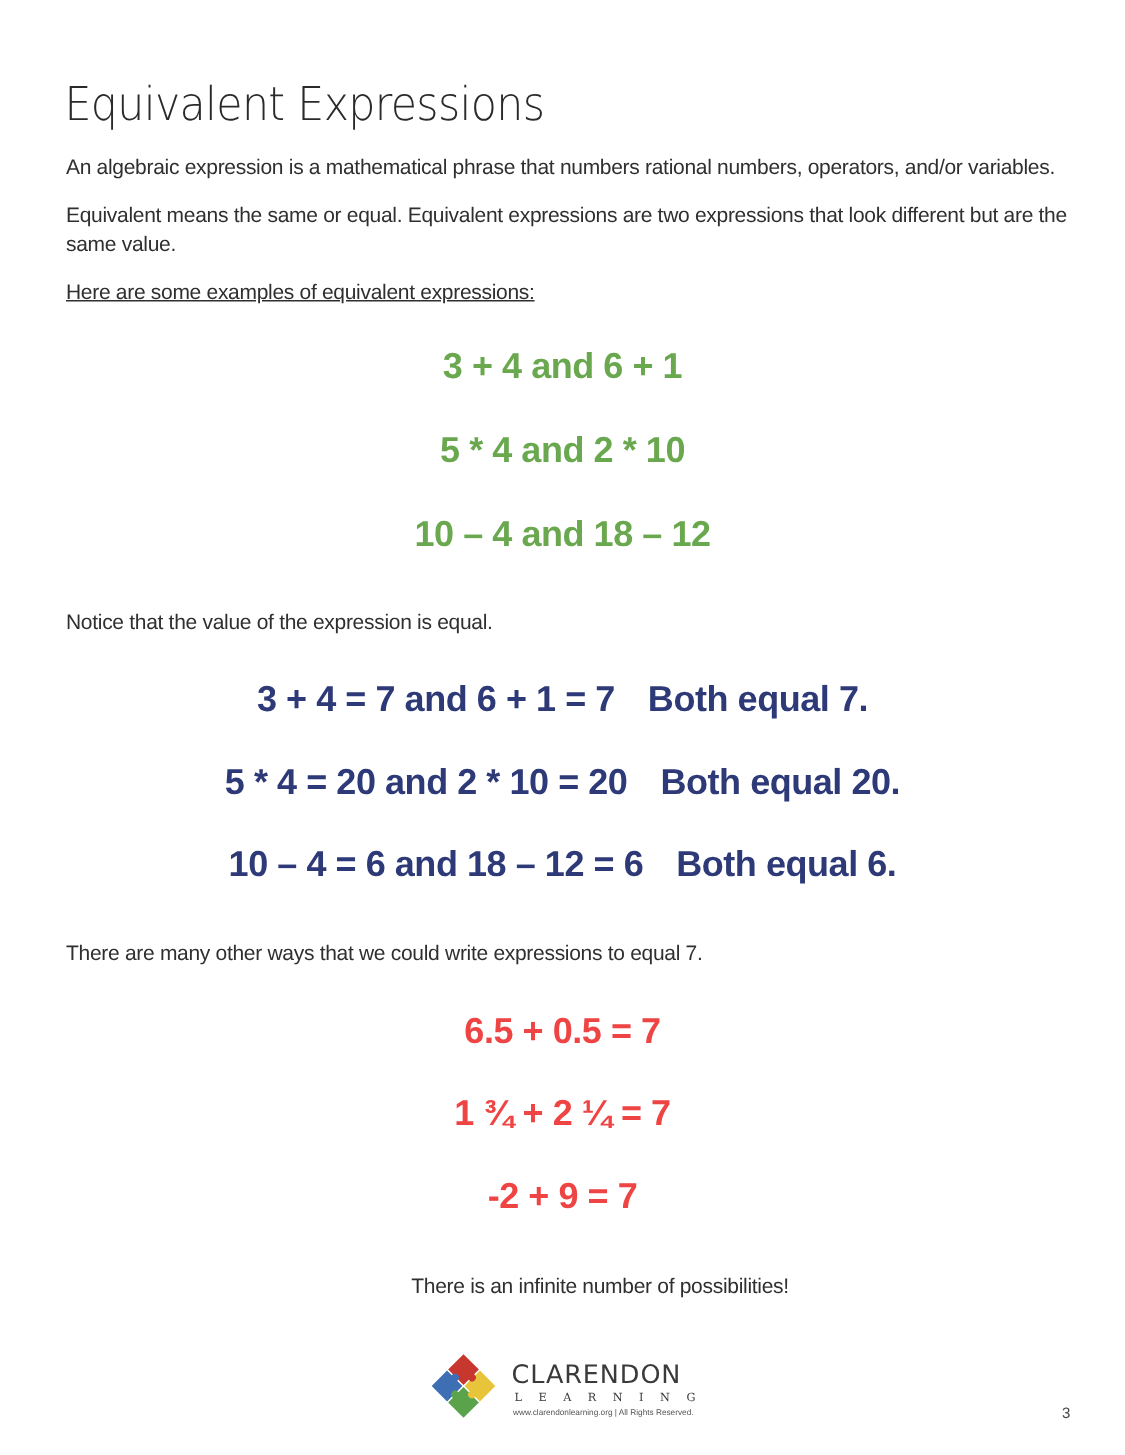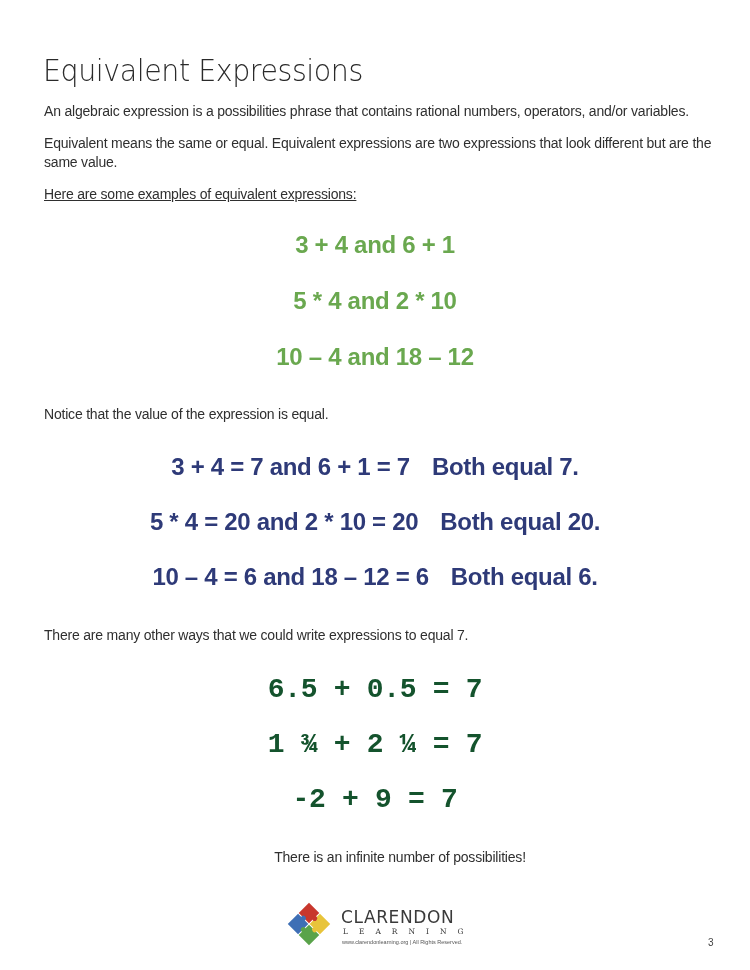--- a/index.html
+++ b/index.html
@@ -43,21 +43,21 @@
       left: 0;
       width: 750px;
       text-align: center;
       font-weight: bold;
       font-family: "Liberation Sans", sans-serif;
       letter-spacing: -0.3px;
       margin: 0;
     }
     .green { color: #6aa84f; font-size: 24px; }
     .navy { color: #2e3a78; font-size: 24px; }
-    .magenta { color: #14532d; font-size: 28px; font-family: Liberation Mono, monospace; }
+    .magenta { color: #ef4444; font-size: 24px; }
     .navy .gap { display: inline-block; width: 22px; }
 
     .footer-logo {
       position: absolute;
       left: 287px;
       top: 900px;
       width: 200px;
       height: 50px;
     }
     .logo-mark {
@@ -100,21 +100,21 @@
       top: 937px;
       font-size: 10px;
       color: #444;
     }
   </style>
 </head>
 <body>
 
 <h1 class="page-title">Equivalent Expressions</h1>
 
-<p class="para" style="top:102px;">An algebraic expression is a possibilities phrase that contains rational numbers, operators, and/or variables.</p>
+<p class="para" style="top:102px;">An algebraic expression is a mathematical phrase that numbers rational numbers, operators, and/or variables.</p>
 <p class="para" style="top:134px;">Equivalent means the same or equal. Equivalent expressions are two expressions that look different but are the same value.</p>
 <p class="para" style="top:185px;text-decoration:underline;">Here are some examples of equivalent expressions:</p>
 
 <p class="expr green" style="top:231px;">3 + 4 and 6 + 1</p>
 <p class="expr green" style="top:287px;">5 * 4 and 2 * 10</p>
 <p class="expr green" style="top:343px;">10 – 4 and 18 – 12</p>
 
 <p class="para" style="top:405px;">Notice that the value of the expression is equal.</p>
 
 <p class="expr navy" style="top:453px;">

